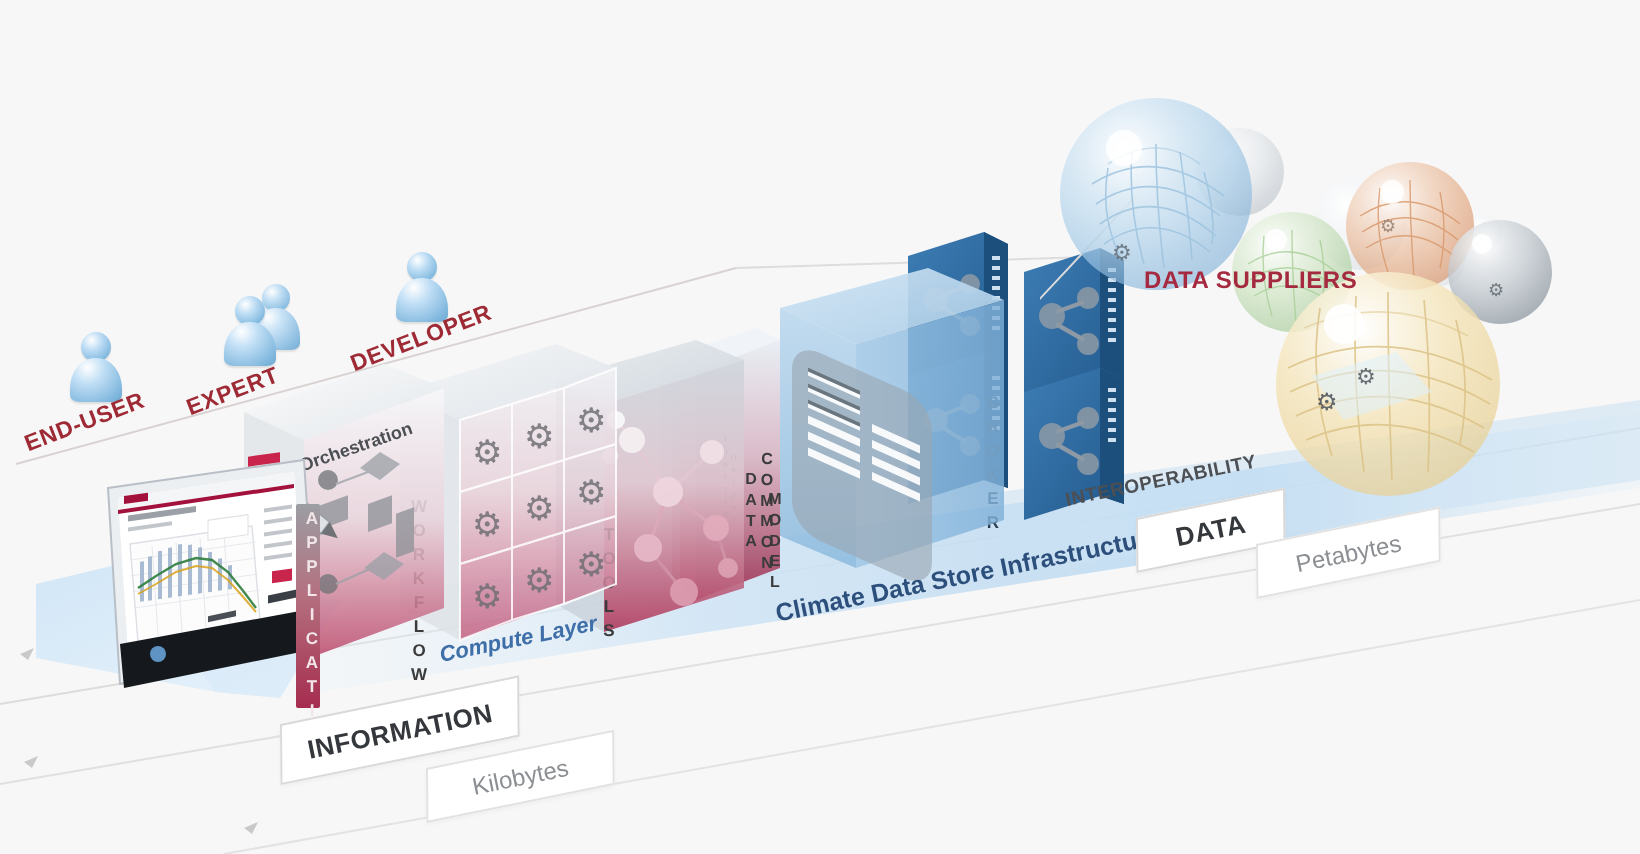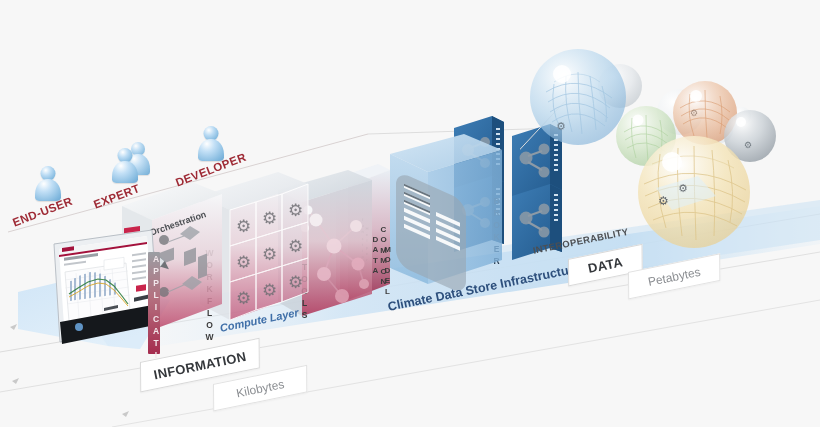--- a/index.html
+++ b/index.html
@@ -611,20 +611,21 @@
           <path d="M192,130 Q196,170 194,216"></path>
         <path d="M208,140 Q216,172 210,202"></path>
       </g>
       <path d="M136,168 L178,156 L196,176 L152,190 Z" fill="#dff0fb" opacity=".55"></path>
       <circle cx="152" cy="142" r="10" fill="#ffffff" opacity=".9"></circle>
       <text x="138" y="185" font-size="12" fill="#4a5058" opacity=".85" font-family="DejaVu Sans, sans-serif">⚙</text>
       <text x="158" y="172" font-size="11" fill="#4a5058" opacity=".8" font-family="DejaVu Sans, sans-serif">⚙</text>
     </g>
   </svg>
 
+  <div class="abs" style="left:572px;top:133px;font-size:12px;font-weight:700;color:#a5293f;letter-spacing:.3px;">DATA SUPPLIERS</div>
 
   <div class="plaque" style="left:140px;top:362px;width:120px;height:28px;">
     <span style="font-size:13px;font-weight:700;color:#34373b;letter-spacing:.3px;">INFORMATION</span>
   </div>
 
   <div class="plaque" style="left:213px;top:384px;width:94px;height:25px;border-color:#e2e2e2;">
     <span style="font-size:12px;font-weight:400;color:#8b8e92;">Kilobytes</span>
   </div>
 
   <div class="plaque" style="left:568px;top:259px;width:74px;height:25px;">

